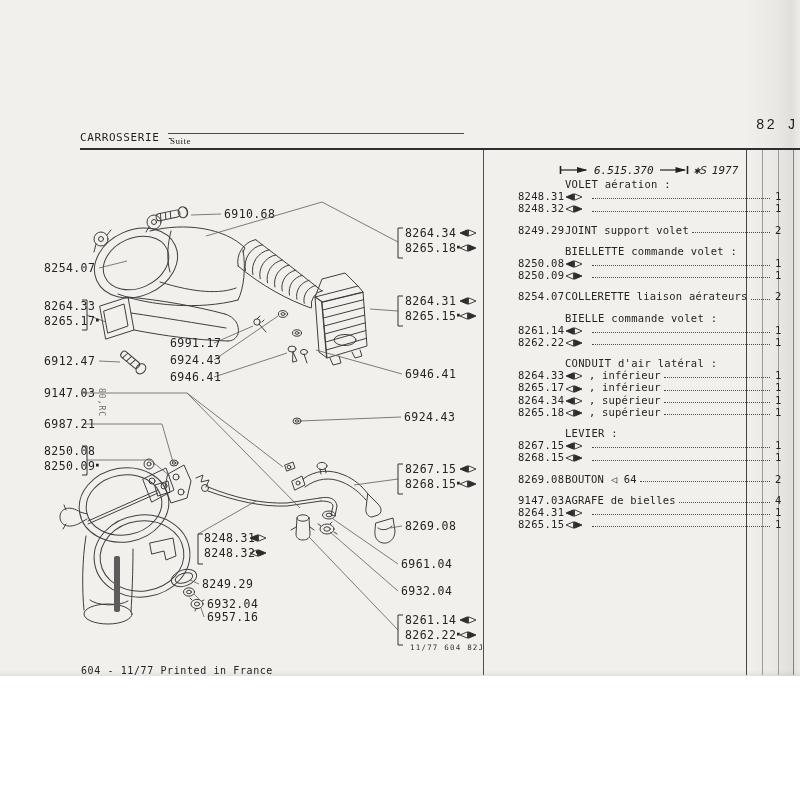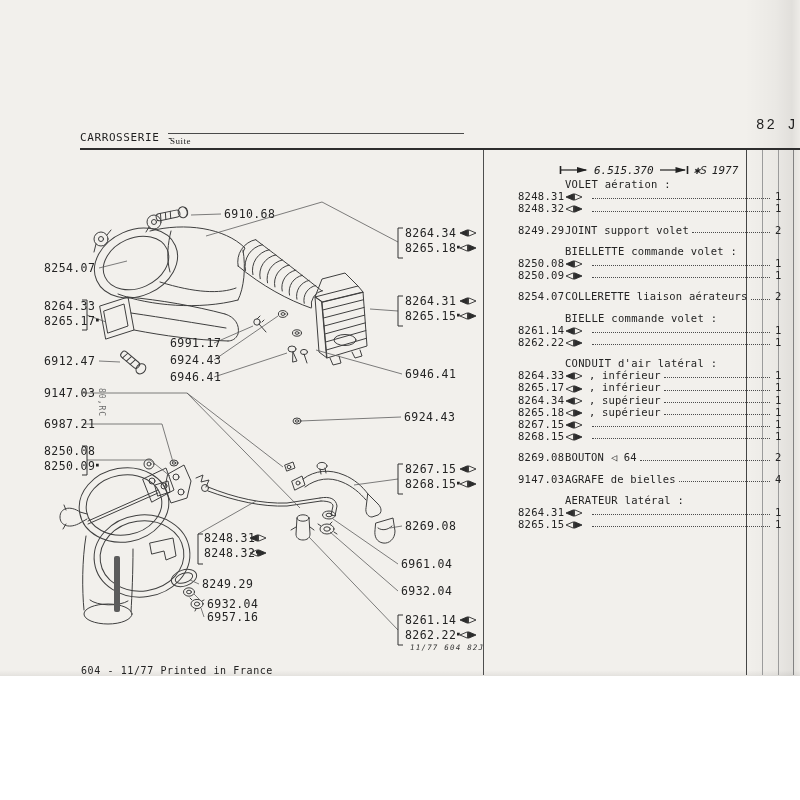--- a/index.html
+++ b/index.html
@@ -29,21 +29,21 @@
   .validity{display:flex;align-items:center;gap:5px;padding-left:44px;height:16px;margin-top:4px;
       font-style:italic;font-size:11px;color:#1e1e1e;}
   .lrow{display:flex;align-items:flex-start;height:12.2px;padding-left:3px;white-space:nowrap;}
   .lrow.gap{margin-top:9px;}
   .lrow .ref{flex:0 0 47px;letter-spacing:.3px;}
   .lrow .hdr{padding-left:47px;letter-spacing:.3px;}
   .lrow .arr{flex:0 0 24px;align-self:center;margin-top:2px;}
   .lrow .desc{letter-spacing:.2px;}
   .lrow .fill{flex:1 1 auto;min-width:8px;border-bottom:1.6px dotted #4c4c4c;align-self:flex-end;margin:0 0 3px 3px;}
   .lrow .qty{flex:0 0 16px;text-align:left;padding-left:5px;}
-  .plate-note{position:absolute;left:410px;top:643px;font-size:7.5px;letter-spacing:1.2px;color:#333;font-style:italic;}
+  .plate-note{position:absolute;left:410px;top:643px;font-size:7.5px;letter-spacing:1.2px;color:#333;}
   .printed{position:absolute;left:81px;top:665px;font-size:10px;letter-spacing:.6px;color:#222;}
 </style>
 </head>
 <body>
 
 <div id="page">
   <div class="paper"></div>
   <div class="paper-edge-r"></div>
   <div class="paper-edge-b"></div>
 
@@ -497,20 +497,23 @@
           <span class="arr"><svg viewBox="0 0 18 8" width="18" height="8">
               <g>
                 <path d="M1 4 L8.5 0.7999999999999998 L8.5 7.2 Z" stroke="#2c2c2c" stroke-width=".9" fill="none"></path>
                 <path d="M17 4 L9.5 0.7999999999999998 L9.5 7.2 Z" stroke="#2c2c2c" stroke-width=".9" fill="#2c2c2c"></path>
               </g>
             </svg></span>
           <span class="desc">, supérieur</span>
           <span class="fill"></span>
           <span class="qty">1</span>
         </div>
+        <div class="lrow gap">
+          <span class="hdr">LEVIER :</span>
+        </div>
         <div class="lrow">
           <span class="ref">8267.15</span>
           <span class="arr"><svg viewBox="0 0 18 8" width="18" height="8">
               <g>
                 <path d="M1 4 L8.5 0.7999999999999998 L8.5 7.2 Z" stroke="#2c2c2c" stroke-width=".9" fill="#2c2c2c"></path>
                 <path d="M17 4 L9.5 0.7999999999999998 L9.5 7.2 Z" stroke="#2c2c2c" stroke-width=".9" fill="none"></path>
               </g>
             </svg></span>
           <span class="fill"></span>
           <span class="qty">1</span>
@@ -530,23 +533,20 @@
           <span class="ref">8269.08</span>
           <span class="desc">BOUTON ◁ 64</span>
           <span class="fill"></span>
           <span class="qty">2</span>
         </div>
         <div class="lrow gap">
           <span class="ref">9147.03</span>
           <span class="desc">AGRAFE de bielles</span>
           <span class="fill"></span>
           <span class="qty">4</span>
-        </div>
-        <div class="lrow gap">
-          <span class="hdr">AERATEUR latéral :</span>
         </div>
         <div class="lrow">
           <span class="ref">8264.31</span>
           <span class="arr"><svg viewBox="0 0 18 8" width="18" height="8">
               <g>
                 <path d="M1 4 L8.5 0.7999999999999998 L8.5 7.2 Z" stroke="#2c2c2c" stroke-width=".9" fill="#2c2c2c"></path>
                 <path d="M17 4 L9.5 0.7999999999999998 L9.5 7.2 Z" stroke="#2c2c2c" stroke-width=".9" fill="none"></path>
               </g>
             </svg></span>
           <span class="fill"></span>

